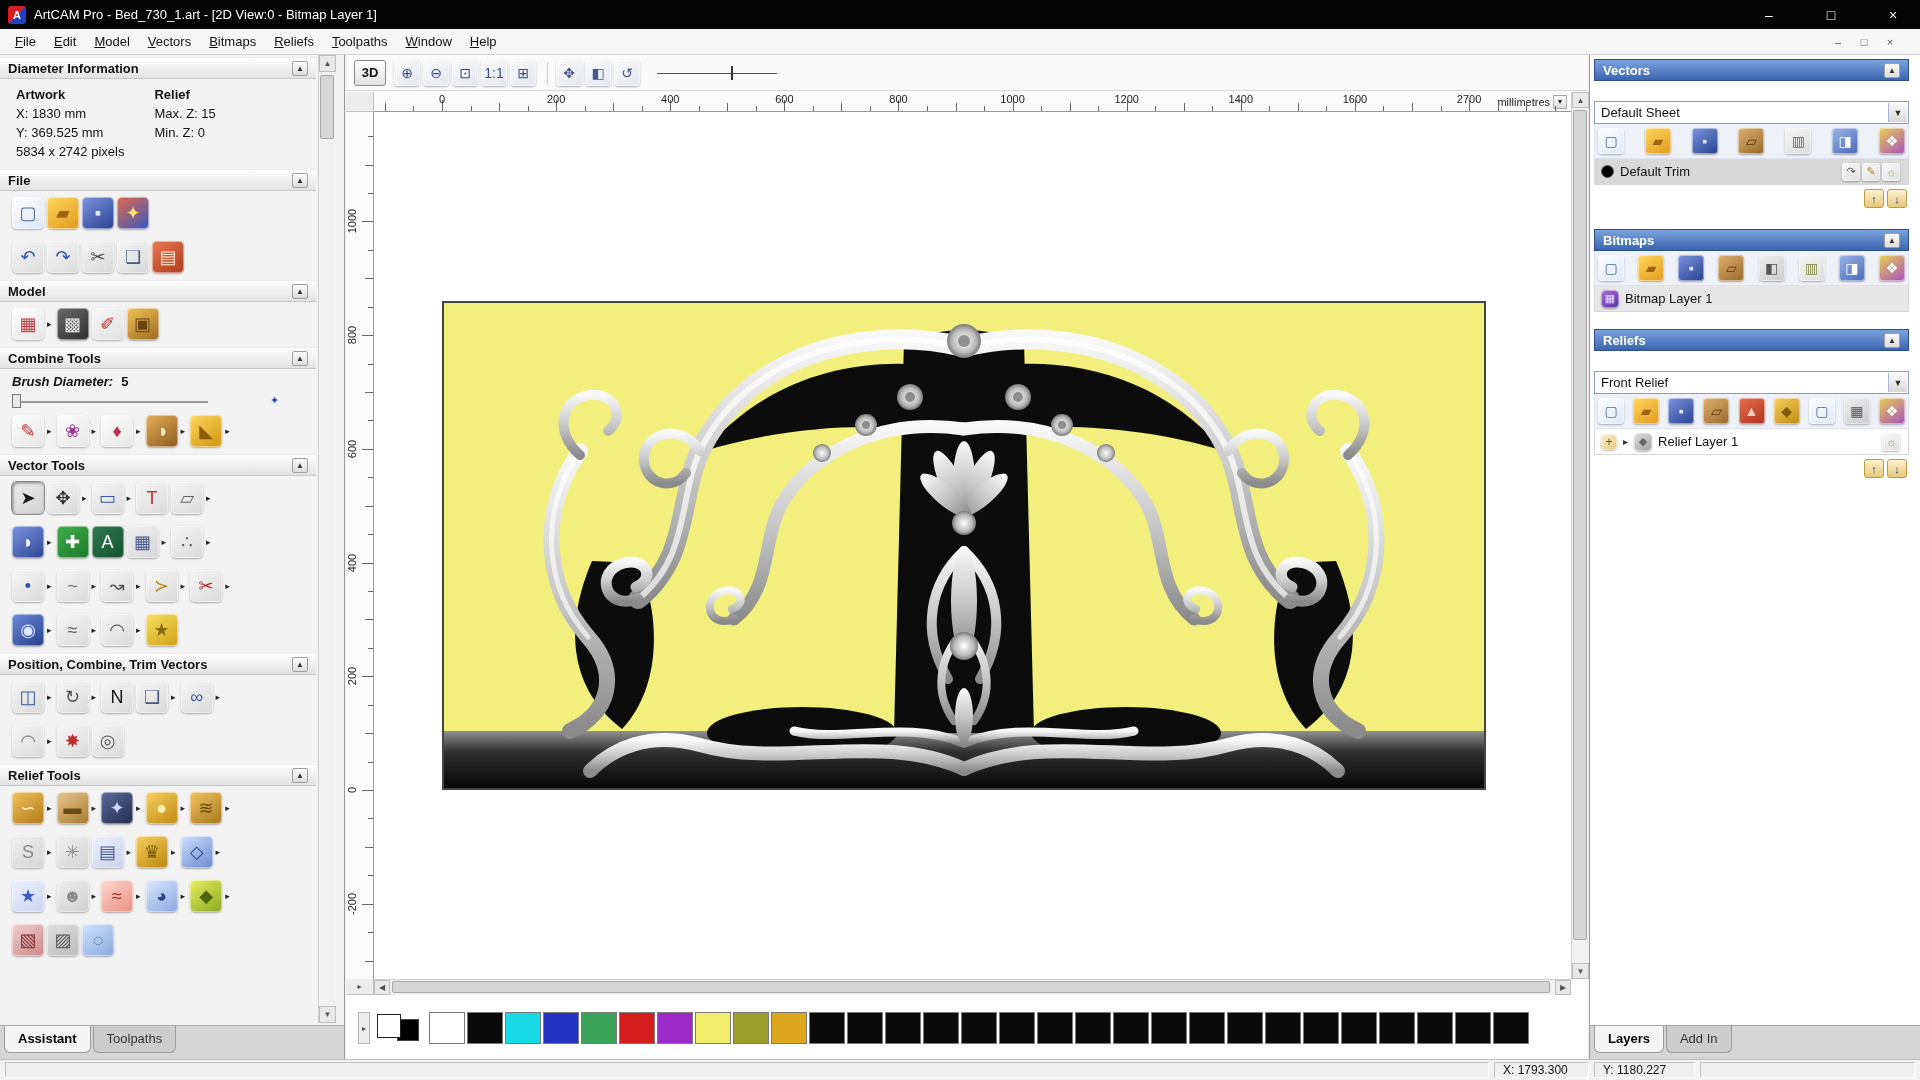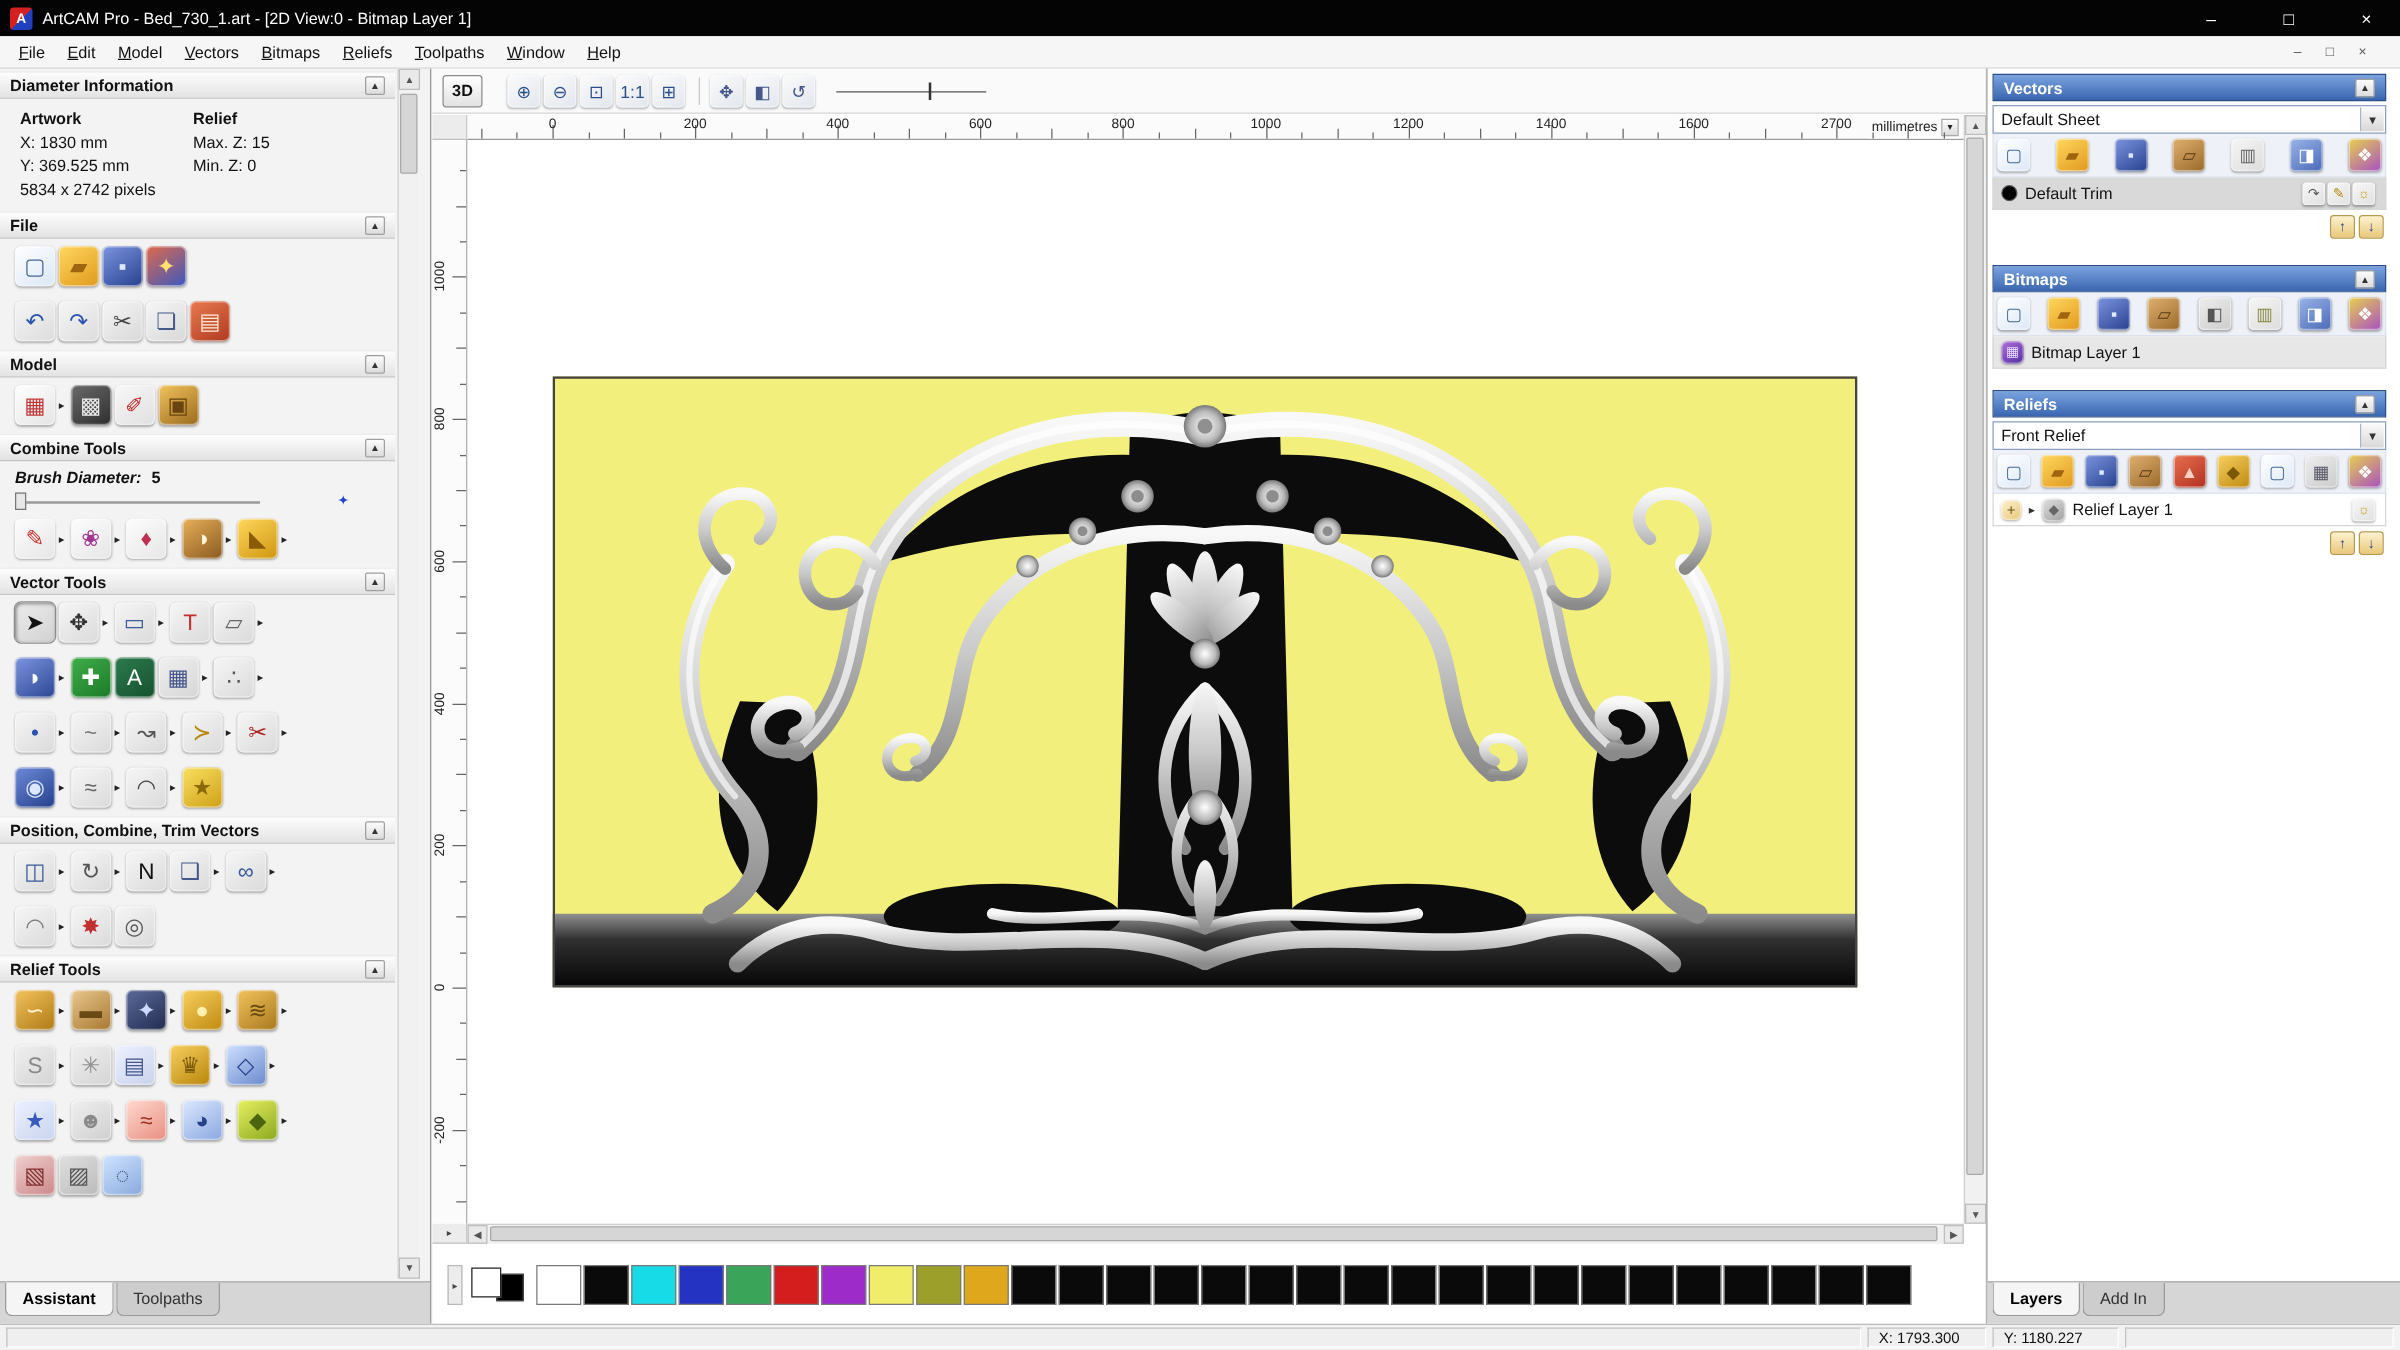--- a/index.html
+++ b/index.html
@@ -41,21 +41,21 @@
 .vscroll{position:absolute;background:#f1f1f1;border-left:1px solid #cfcfcf}
 .scroll-btn{position:absolute;background:#e9e9e9;border:1px solid #bdbdbd;color:#555;font-size:8px;display:flex;align-items:center;justify-content:center}
 .scroll-thumb{position:absolute;background:#d6d6d6;border:1px solid #a8a8a8;border-radius:2px}
 
 .tabstrip{position:absolute;left:0;bottom:0;width:100%;height:34px;background:#d6d6d6;border-top:1px solid #a8a8a8;display:flex;align-items:flex-start;padding:0 4px;gap:2px}
 .tab{padding:5px 13px 6px;background:#cdcdcd;border:1px solid #9a9a9a;border-top:none;border-radius:0 0 6px 6px;color:#333}
 .tab.active{background:#f5f5f5;font-weight:bold;color:#000}
 
 .canvas-region{position:absolute;left:346px;top:55px;width:1242px;height:1004px;background:#fff}
 .c-toolbar{position:absolute;left:0;top:0;width:100%;height:36px;background:#fafafa;border-bottom:1px solid #d5d5d5;display:flex;align-items:center;padding-left:8px}
-.btn3d{width:32px;height:26px;border:1px solid #8a8a8a;background:linear-gradient(#fff,#e2e2e2);font-weight:bold;display:flex;align-items:center;justify-content:center;border-radius:3px;margin-right:20px}
+.btn3d{width:32px;height:26px;border:1px solid #8a8a8a;background:linear-gradient(#fff,#e2e2e2);font-weight:bold;display:flex;align-items:center;justify-content:center;border-radius:3px;margin-right:8px}
 .vsep{width:1px;height:22px;background:#c8c8c8;margin:0 8px}
 .line-widget{position:relative;width:120px;height:20px;margin-left:14px}
 .line-widget .ln{position:absolute;left:0;top:10px;width:100%;height:1px;background:#555}
 .line-widget .hd{position:absolute;left:62%;top:3px;width:2px;height:14px;background:#333}
 .corner{position:absolute;background:#ececec;border-right:1px solid #c0c0c0;border-bottom:1px solid #c0c0c0}
 .h-ruler{position:absolute;left:28px;top:37px;width:1197px;height:20px;background:#fbfbfb;border-bottom:1px solid #9a9a9a;overflow:hidden}
 .htick{position:absolute;bottom:0;width:1px;height:5px;background:#666}
 .htick.mid{height:8px}.htick.major{height:11px}
 .hlabel{position:absolute;top:1px;transform:translateX(-50%);font-size:11px;color:#222}
 .v-ruler{position:absolute;left:0;top:57px;width:28px;height:867px;background:#fbfbfb;border-right:1px solid #9a9a9a;overflow:hidden}
@@ -69,21 +69,21 @@
 .palette{position:absolute;left:12px;top:955px;height:36px;display:flex;align-items:center;gap:2px}
 .swatch{width:36px;height:32px;border:1px solid #7a7a7a}
 .colour-ind{position:relative;width:48px;height:34px;margin-right:4px}
 .ci-w{position:absolute;left:2px;top:3px;width:24px;height:24px;background:#fff;border:1px solid #222}
 .ci-b{position:absolute;left:22px;top:8px;width:22px;height:22px;background:#000;border:1px solid #444}
 .pal-btn{width:12px;height:32px;margin-right:3px;background:#ececec;border:1px solid #b8b8b8;display:flex;align-items:center;justify-content:center;font-size:8px;color:#444}
 
 .right-panel{position:absolute;left:1589px;top:55px;width:331px;height:1004px;background:#fff;border-left:1px solid #9a9a9a}
 .rp-content{position:absolute;left:4px;top:4px;width:315px}
 .rp-h{height:22px;background:linear-gradient(#7aa3de,#3a66b0);color:#fff;font-weight:bold;display:flex;align-items:center;padding:0 8px;border:1px solid #2c4f8c}
-.combo{height:23px;margin-top:3px;background:#fff;border:1px solid #8a9cc0;display:flex;align-items:center;padding-left:6px;position:relative}
+.combo{height:23px;margin-top:20px;background:#fff;border:1px solid #8a9cc0;display:flex;align-items:center;padding-left:6px;position:relative}
 .combo .dd{position:absolute;right:1px;top:1px;bottom:1px;width:19px;background:linear-gradient(#fafafa,#d8d8d8);border-left:1px solid #aab4cc;display:flex;align-items:center;justify-content:center;font-size:9px;color:#333}
 .rp-tools{display:flex;align-items:center;justify-content:space-between;padding:4px 3px;background:#eef1f7;border:1px solid #dde2ec;border-top:none;margin-bottom:0}
 .rp-tools .tool{margin-right:0}
 .layer-row{display:flex;align-items:center;gap:6px;height:26px;padding:0 6px;border:1px solid #d6d6d6;border-top:none}
 .layer-row.sel{background:#d9d9d9}
 .layer-row.sel2{background:#e7e7e7}
 .lr-swatch{width:13px;height:13px;border-radius:50%;background:#000;border:1px solid #555}
 .lr-name{flex:1}
 .lr-icons{display:flex;align-items:center}
 .expander{font-size:10px;color:#333}

